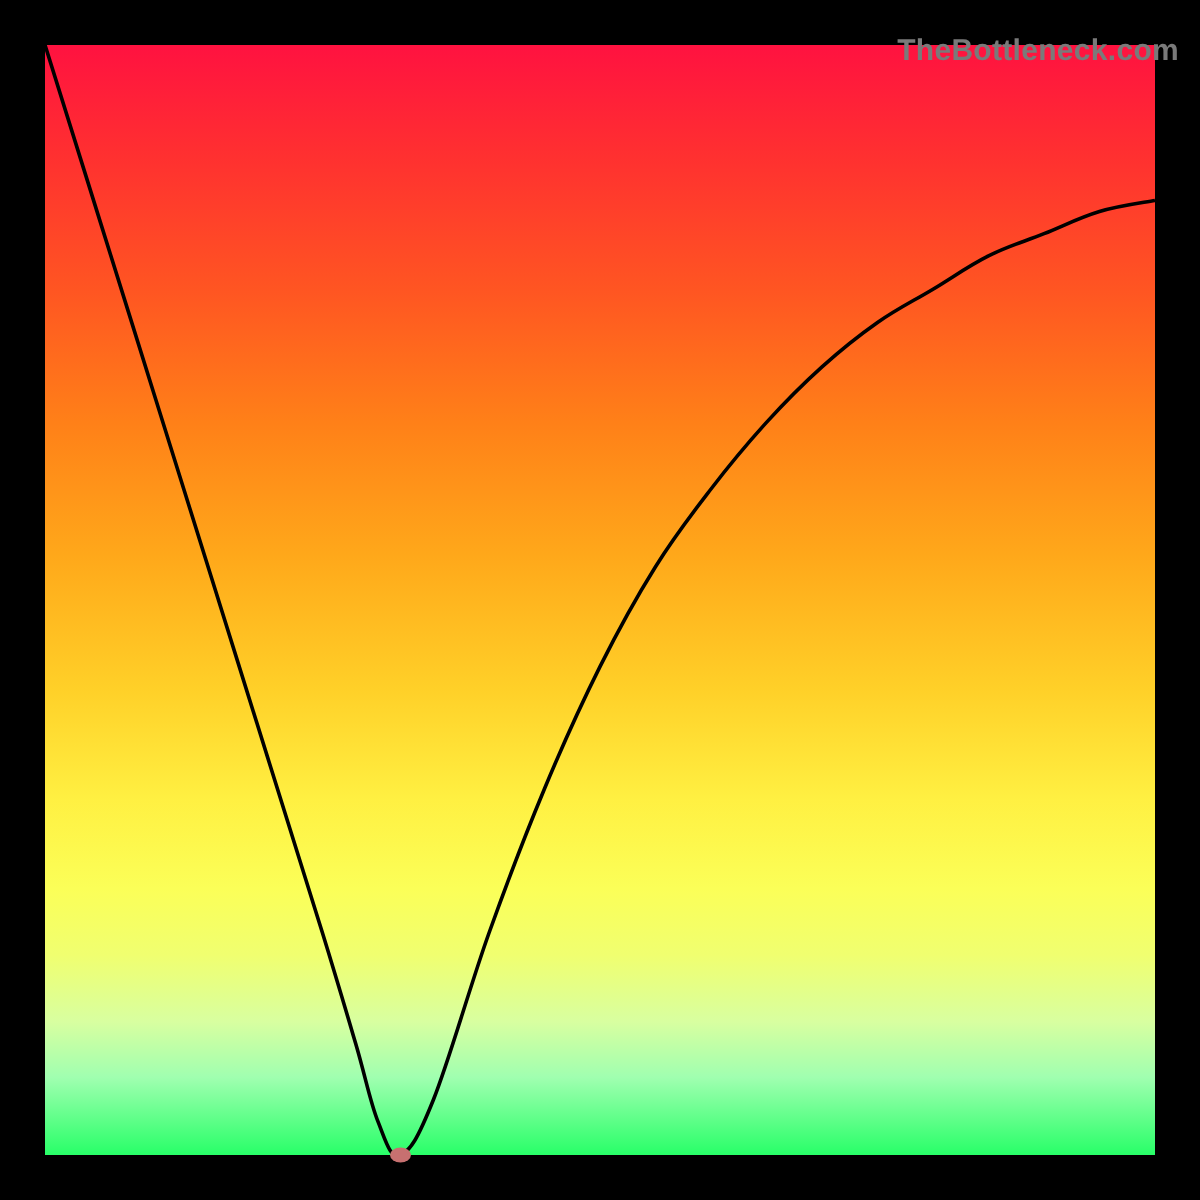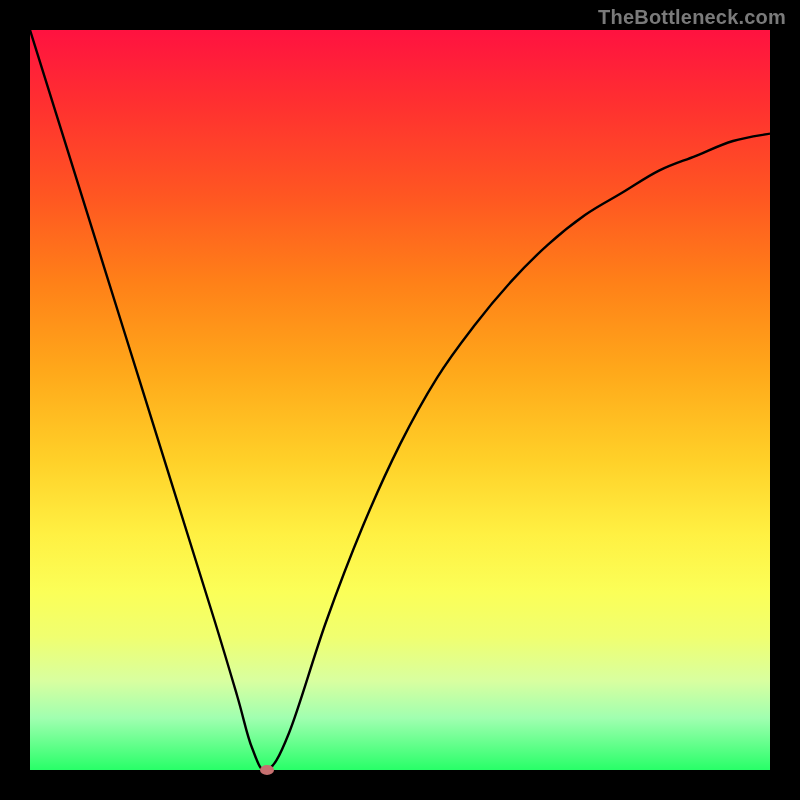--- a/index.html
+++ b/index.html
@@ -40,21 +40,21 @@
   .marker {
     position: absolute;
     width: 14px;
     height: 10px;
     background: #c77070;
     border-radius: 50%;
     transform: translate(-50%, -50%);
   }
   .watermark {
     position: absolute;
-    top: 6px;
+    top: 23px;
     right: 14px;
     font-family: Arial, Helvetica, sans-serif;
     font-size: 20px;
     font-weight: 600;
     color: #7a7a7a;
     letter-spacing: 0.2px;
     text-align: center;
   }
 </style>
 </head>

